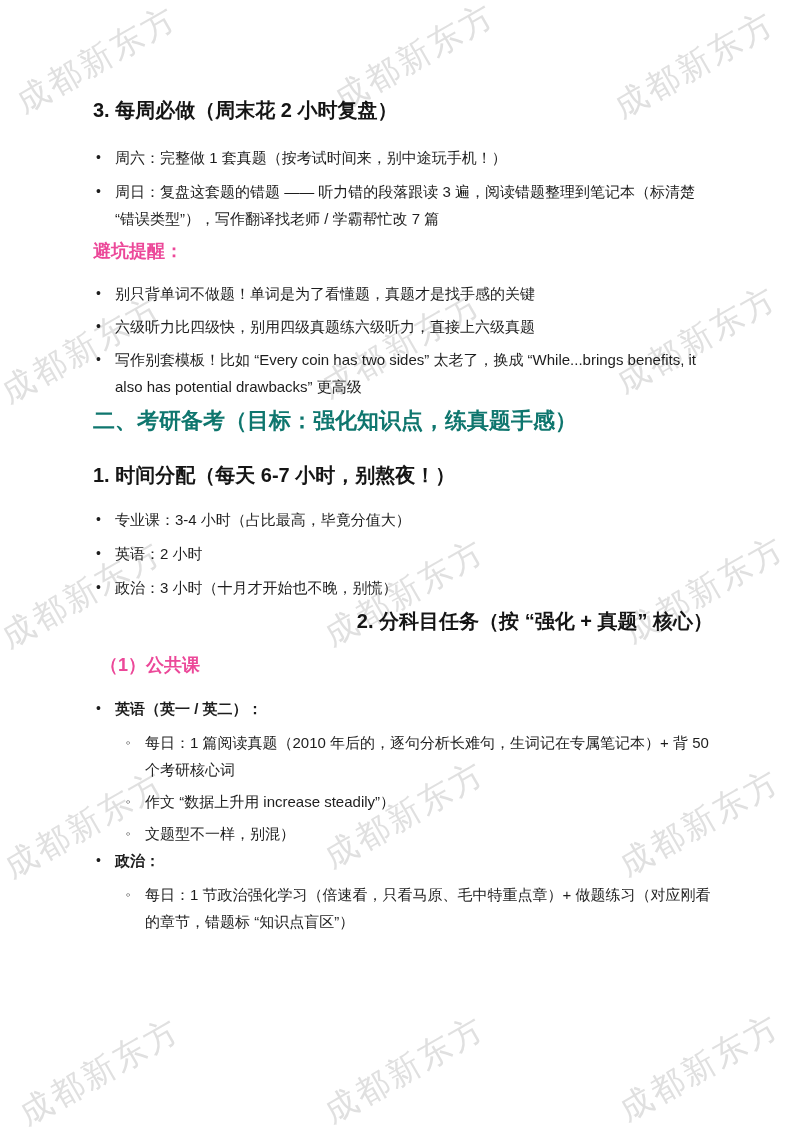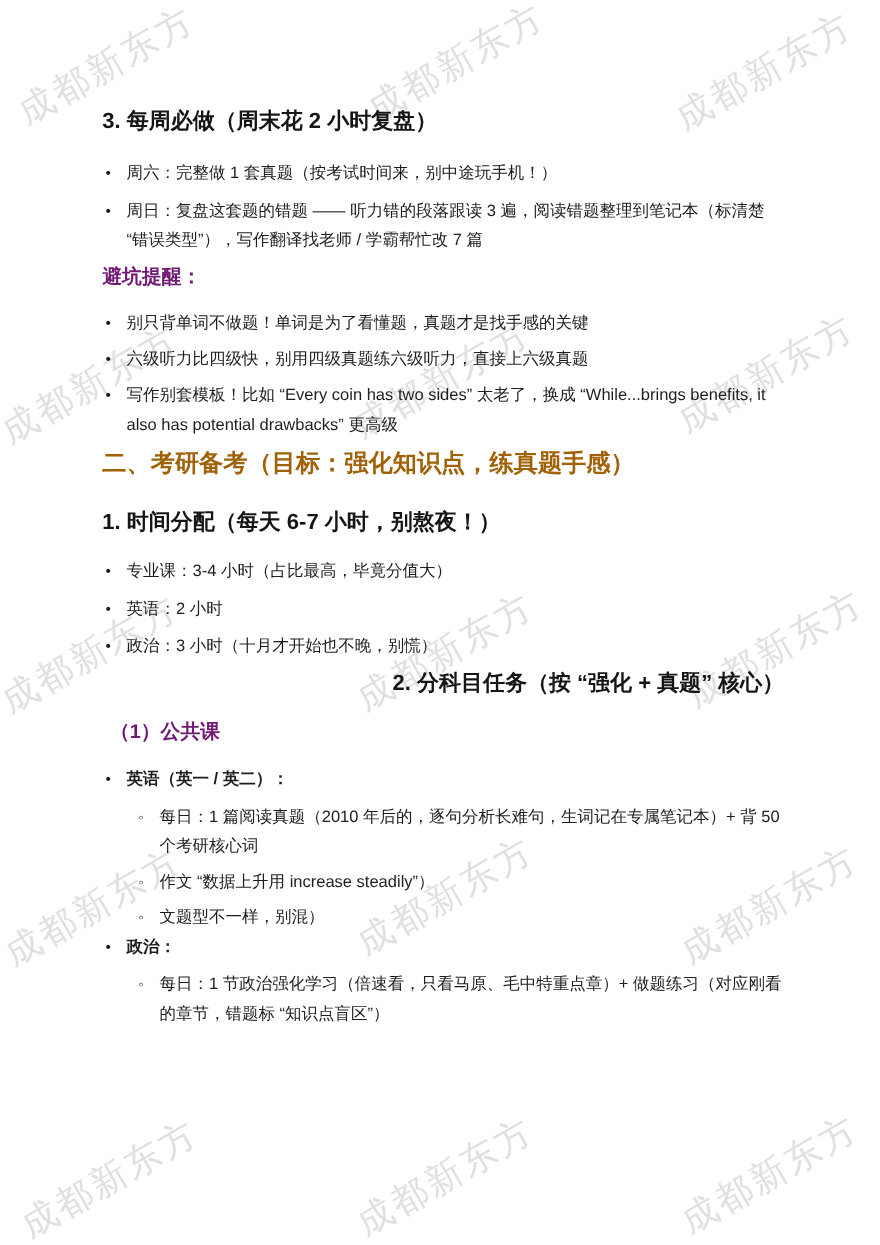--- a/index.html
+++ b/index.html
@@ -22,23 +22,23 @@
     z-index:1;
     user-select:none;
   }
   
   .content{
     position:absolute;
     left:93px;top:0;
     width:620px;
     z-index:2;
   }
-  .h1{font-size:22px;line-height:30px;font-weight:700;color:#a16207;margin:0;}
+  .h1{font-size:22px;line-height:30px;font-weight:700;color:#0f766e;margin:0;}
   .h2{font-size:20px;line-height:27px;font-weight:700;color:#151515;margin:0;}
-  .h3{font-size:18px;line-height:24px;font-weight:700;color:#701a75;margin:0;}
+  .h3{font-size:18px;line-height:24px;font-weight:700;color:#ec4899;margin:0;}
   .li{
     display:flex;
     font-size:15px;
     line-height:27px;
     margin:0 0 7px 0;
   }
   .li .mk{flex:none;}
   .l1 .mk{width:19px;padding-left:3px;font-size:14px;}
   .l2{margin-left:33px;}
   .l2 .mk{width:19px;font-size:13px;color:#333;}

